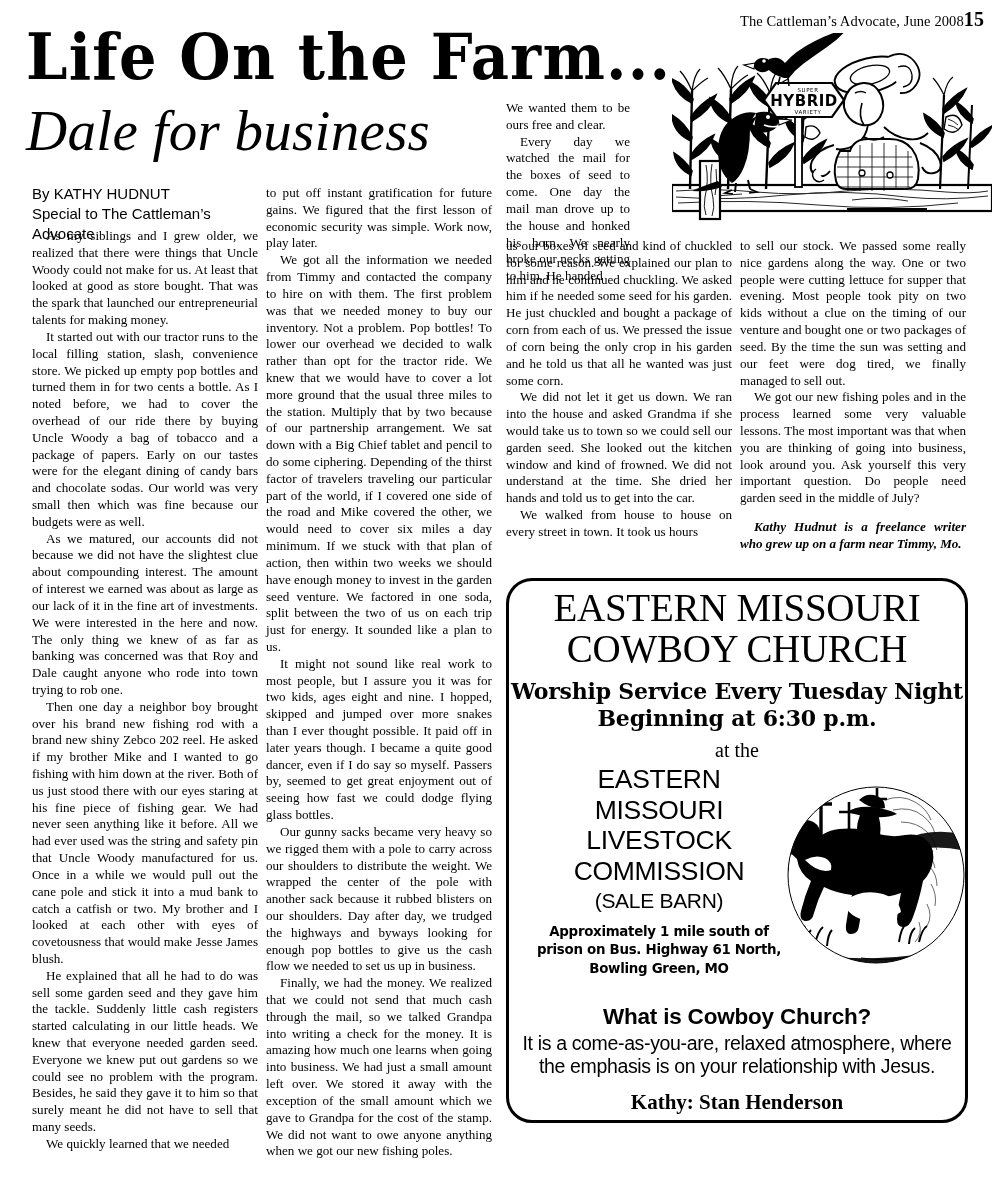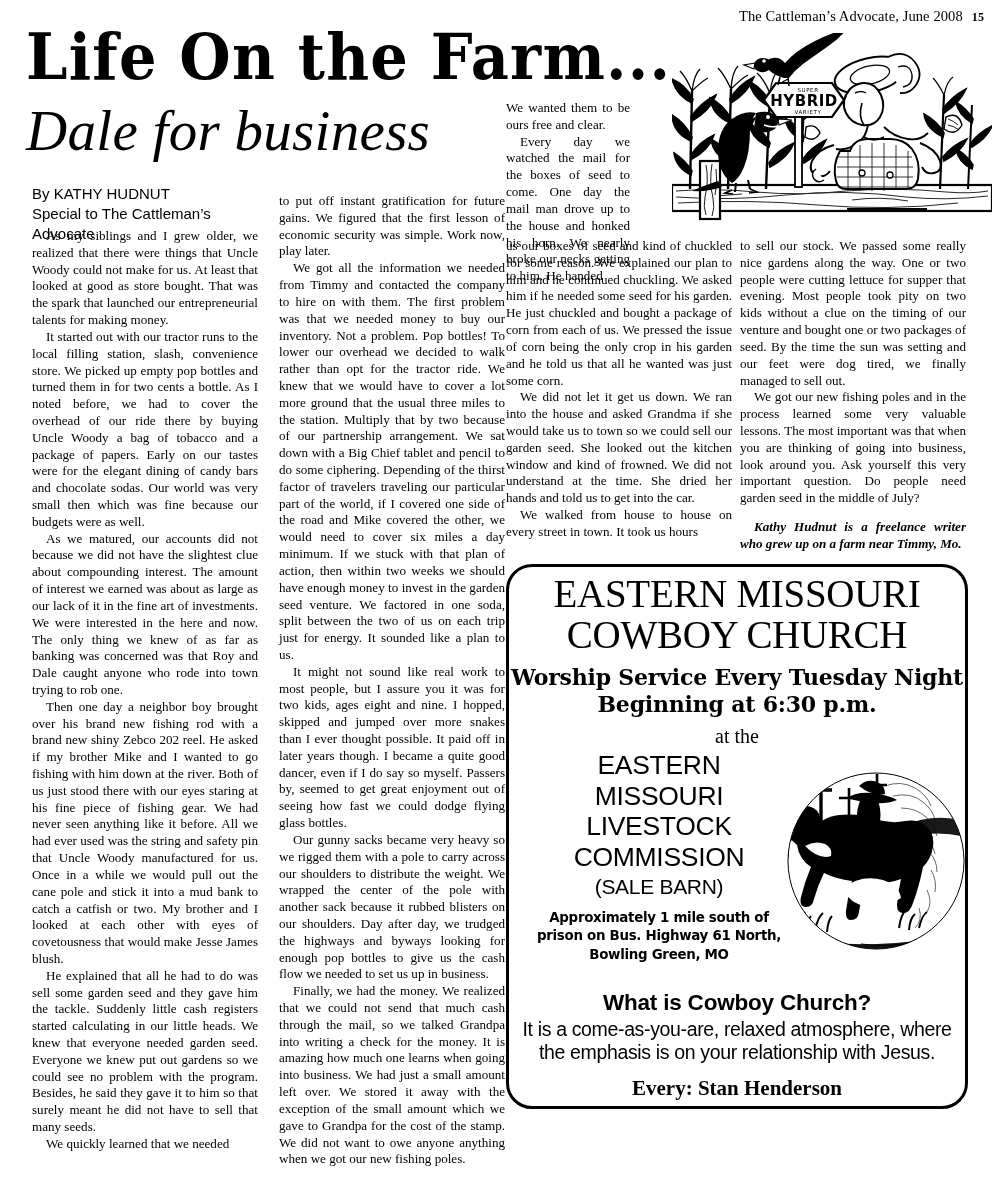--- a/index.html
+++ b/index.html
@@ -21,22 +21,21 @@
     position: absolute;
     top: 8px;
     right: 16px;
     font-family: "Liberation Serif", serif;
     font-size: 14.5px;
     letter-spacing: .1px;
     white-space: nowrap;
   }
   #masthead .pg {
     font-weight: bold;
-    font-size: 12px;
-    margin-left: 9px;
+    font-size: 20px;
   }
 
   
   #title-block {
     position: absolute;
     top: 26px;
     left: 26px;
     width: 660px;
   }
   #kicker {
@@ -86,41 +85,41 @@
     text-indent: 14px;
   }
   .col p.noind { text-indent: 0; }
   .col p.italic {
     font-style: italic;
     font-weight: bold;
     margin-top: 12px;
   }
 
   #col1 { left: 32px;  top: 228px; width: 226px; }
-  #col2 { left: 279px; top: 185px; width: 226px; margin-top: 8px; }
+  #col2 { left: 266px; top: 185px; width: 226px; }
   #col3a{ left: 506px; top: 100px; width: 124px; }
   #col3b{ left: 506px; top: 238px; width: 226px; }
   #col4 { left: 740px; top: 238px; width: 226px; }
 
   
   #cartoon {
     position: absolute;
     left: 672px;
     top: 33px;
     width: 320px;
     height: 192px;
     overflow: hidden;
   }
   #cartoon svg { display: block; }
 
   
   #ad {
     position: absolute;
     left: 506px;
-    top: 564px;
+    top: 578px;
     width: 462px;
     height: 545px;
     border: 3.2px solid #000;
     border-radius: 26px;
     box-sizing: border-box;
     background: #fff;
     text-align: center;
     overflow: hidden;
   }
   #ad-line1, #ad-line2 {
@@ -488,15 +487,15 @@
         <circle cx="95" cy="91" r="88" fill="none" stroke="#000" stroke-width="1"></circle>
       </svg>
     </div>
   </div>
 
   <div id="ad-what">What is Cowboy Church?</div>
   <div id="ad-desc">
     <div>It is a come-as-you-are, relaxed atmosphere, where</div>
     <div>the emphasis is on your relationship with Jesus.</div>
   </div>
-  <div id="ad-pastor">Every: Stan Henderson</div>
+  <div id="ad-pastor">Kathy: Stan Henderson</div>
   <div id="ad-contact">For more information, contact Stan at 573-221-8429</div>
 </div>
 
 </body></html>

